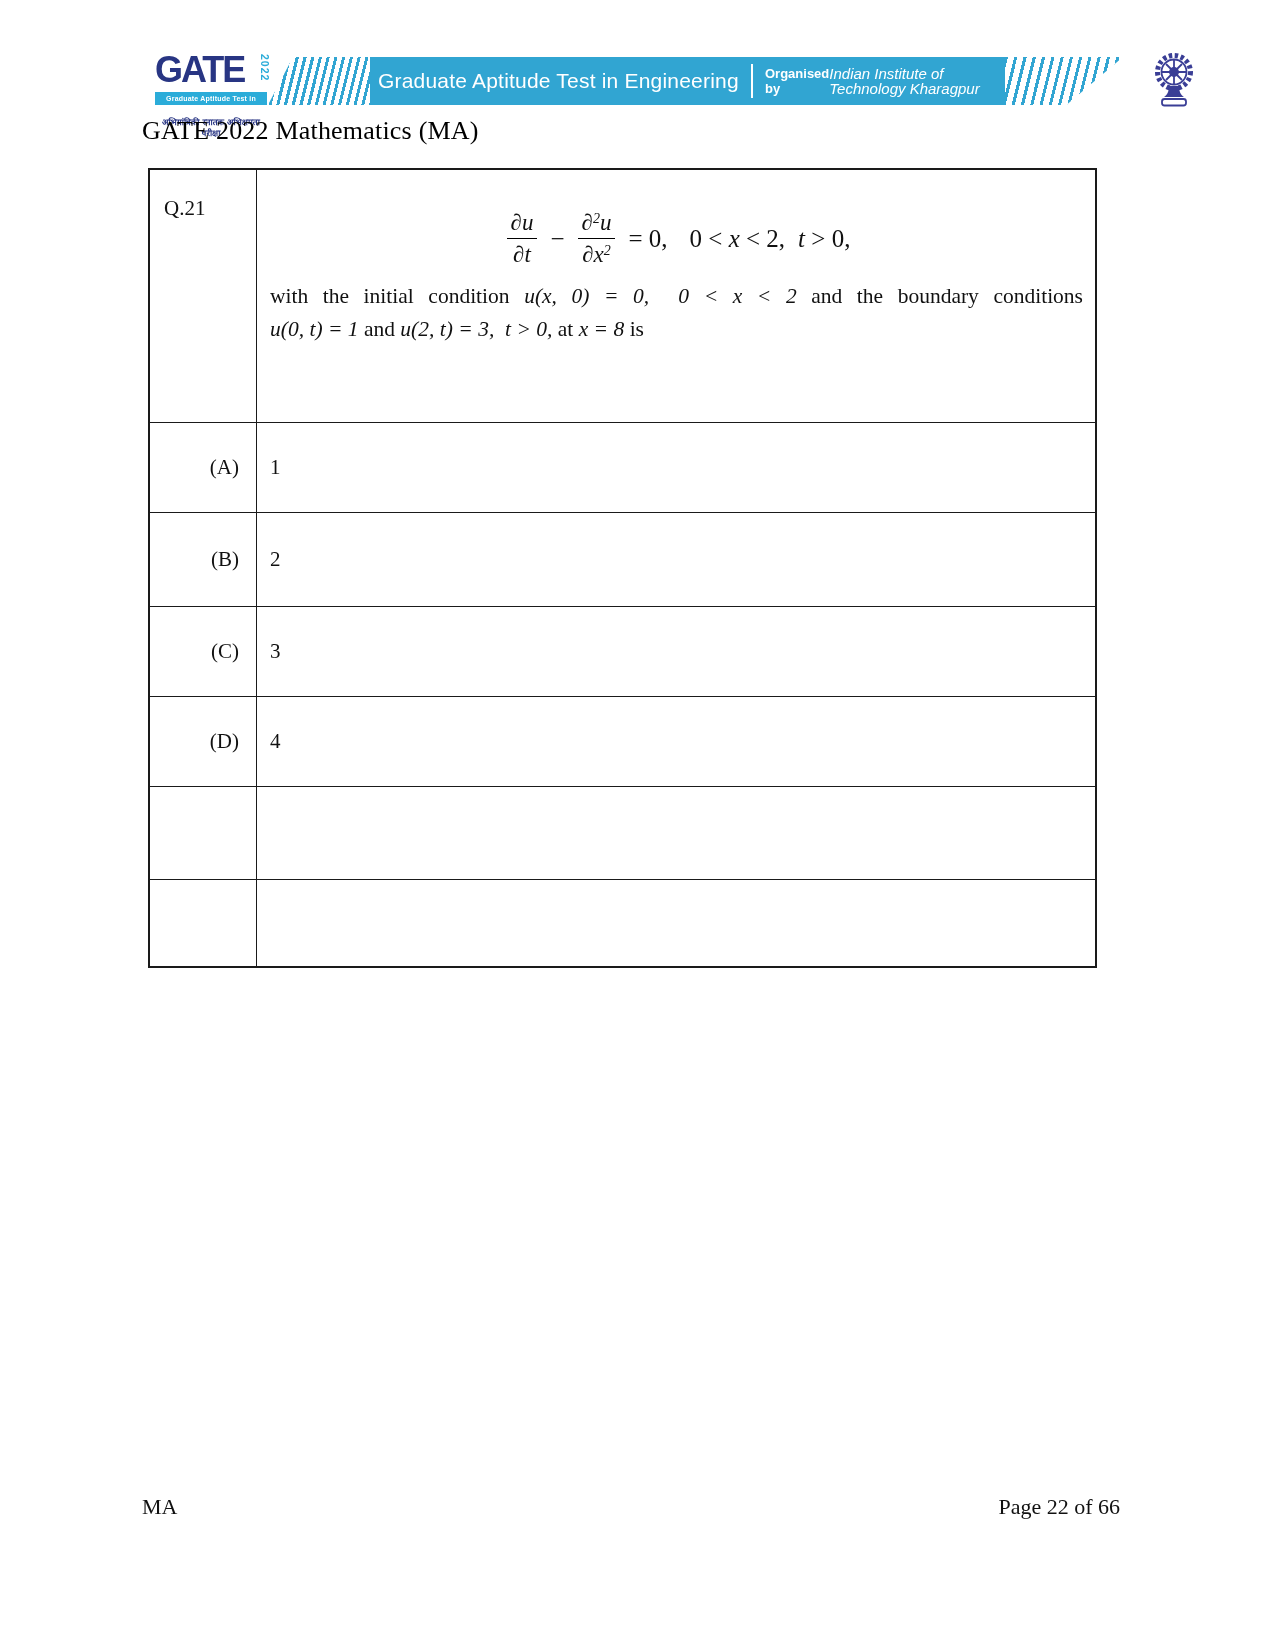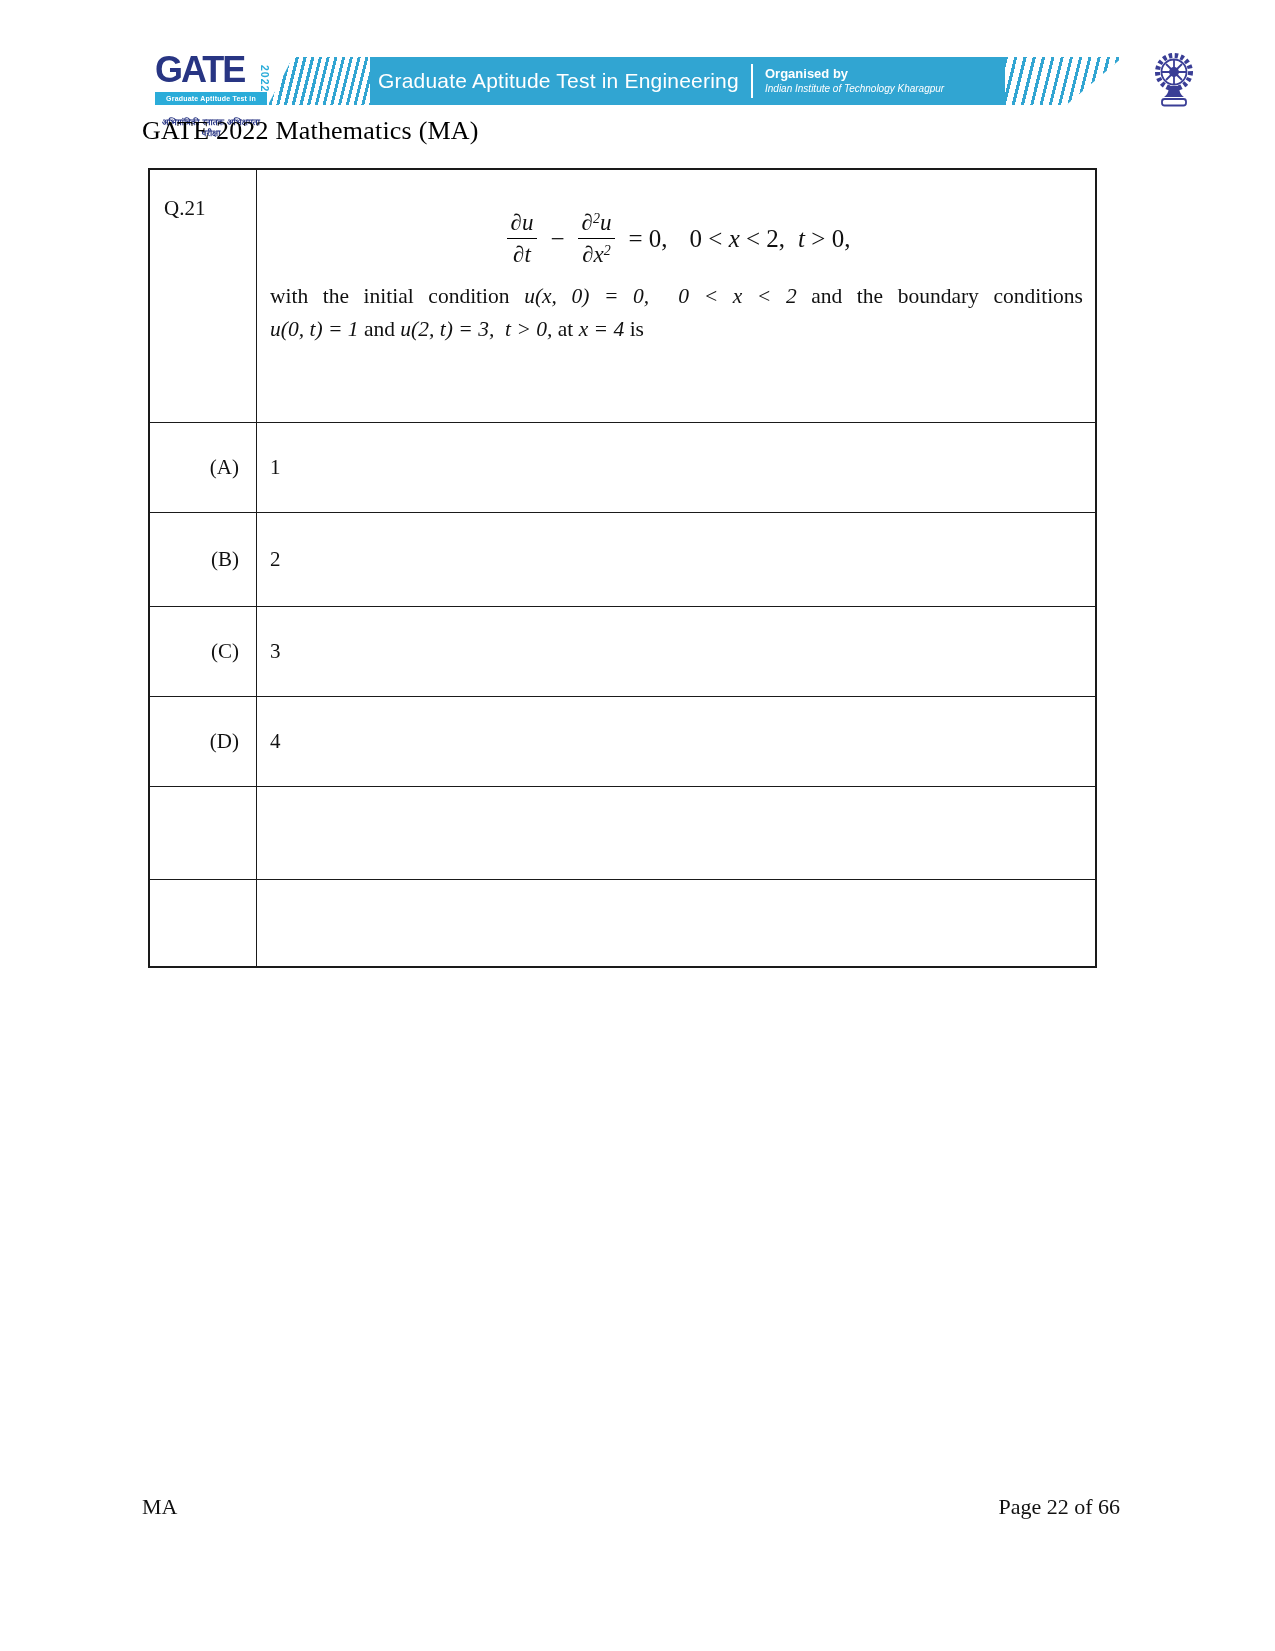--- a/index.html
+++ b/index.html
@@ -3,21 +3,21 @@
 <meta charset="utf-8">
 <style>
   html,body { margin:0; padding:0; background:#ffffff; }
   #page {
     position:relative; width:1275px; height:1651px; background:#ffffff;
     font-family:"Liberation Serif", serif; color:#111; overflow:hidden;
   }
 
   
   .gate-logo { position:absolute; left:155px; top:54px; width:112px; }
-  .gate-top { position:relative; height:36px;text-align:right; }
+  .gate-top { position:relative; height:36px; }
   .gate-word {
     position:absolute; left:0; top:-2px;
     font-family:"Liberation Sans", sans-serif; font-weight:800;
     font-size:36px; line-height:1; letter-spacing:-2px; color:#283583;
   }
   .gate-year {
     position:absolute; right:-4px; top:0; height:38px;
     writing-mode:vertical-rl; text-orientation:sideways;
     font-family:"Liberation Sans", sans-serif; font-weight:700;
     font-size:10.5px; letter-spacing:1px; color:#2bacd9;
@@ -38,23 +38,23 @@
     background:repeating-linear-gradient(104deg, #ffffff 0 4.5px, #31a5d2 4.5px 7.5px);
     clip-path:polygon(24% 0, 100% 0, 100% 100%, 0 100%);
   }
   .banner {
     position:absolute; left:370px; top:57px; width:635px; height:48px;
     background:#31a5d2; display:flex; align-items:center;
     font-family:"Liberation Sans", sans-serif; color:#ffffff;
   }
   .banner-title { padding-left:8px; font-size:21px; font-weight:500; letter-spacing:0.2px; }
   .banner-divider { margin-left:auto; width:2px; height:34px; background:#ffffff; }
-  .banner-org { width:240px; padding-left:12px; display:flex; flex-direction:column; justify-content:center; }
+  .banner-org { width:240px; padding-left:12px; display:flex; flex-direction:row; justify-content:center; }
   .banner-org .org-by { font-size:13px; font-weight:700; line-height:15px; }
-  .banner-org .org-name { font-size:10px; font-style:italic; line-height:15px; }
+  .banner-org .org-name { font-size:15px; font-style:italic; line-height:15px; }
   .stripes-right {
     position:absolute; left:1005px; top:57px; width:118px; height:48px;
     background:repeating-linear-gradient(104deg, #31a5d2 0 3px, #ffffff 3px 9px);
     clip-path:polygon(0 0, 100% 0, 52% 100%, 0 100%);
   }
   .emblem { position:absolute; left:1143px; top:50px; width:62px; height:64px; }
 
   
   .page-title {
     position:absolute; left:142px; top:116px;
@@ -163,21 +163,21 @@
         <span class="op">= 0,</span>
         <span class="rhs-gap">0 &lt; </span>
           <span class="it">x</span>
           <span> &lt; 2,</span>
         <span class="it rhs-gap">t</span>
           <span> &gt; 0,</span>
       </div>
 
       <div class="q-cond">
         <div class="cond-line1"><span>with the initial condition </span><span class="math">u(x, 0) = 0,  0 &lt; x &lt; 2</span><span> and the boundary conditions</span></div>
-        <div class="cond-line2"><span class="math">u(0, t) = 1</span><span> and </span><span class="math">u(2, t) = 3,  t &gt; 0,</span><span> at </span><span class="math">x = 4</span><span> is</span></div>
+        <div class="cond-line2"><span class="math">u(0, t) = 1</span><span> and </span><span class="math">u(2, t) = 3,  t &gt; 0,</span><span> at </span><span class="math">x = 8</span><span> is</span></div>
       </div>
     </div>
 
     <div class="cell c1 opt-label-cell">
       <span>(A)</span>
     </div>
     <div class="cell opt-value-cell">
       <span>1</span>
     </div>
 

